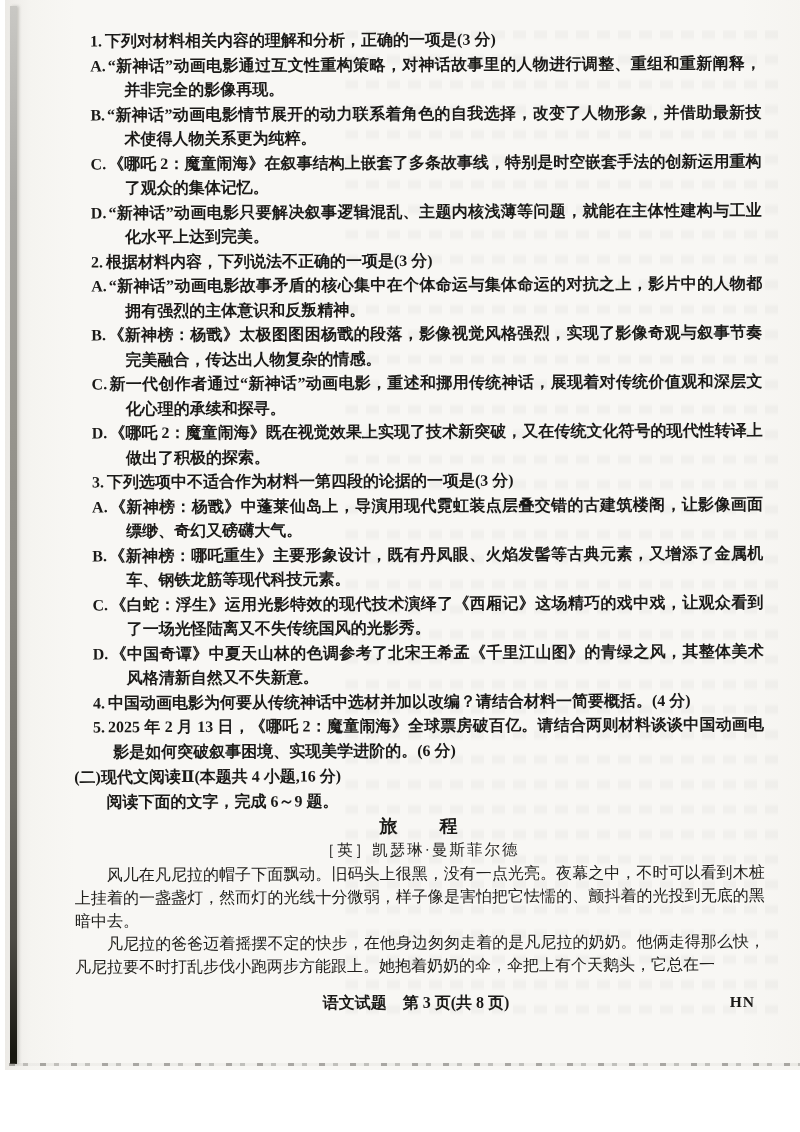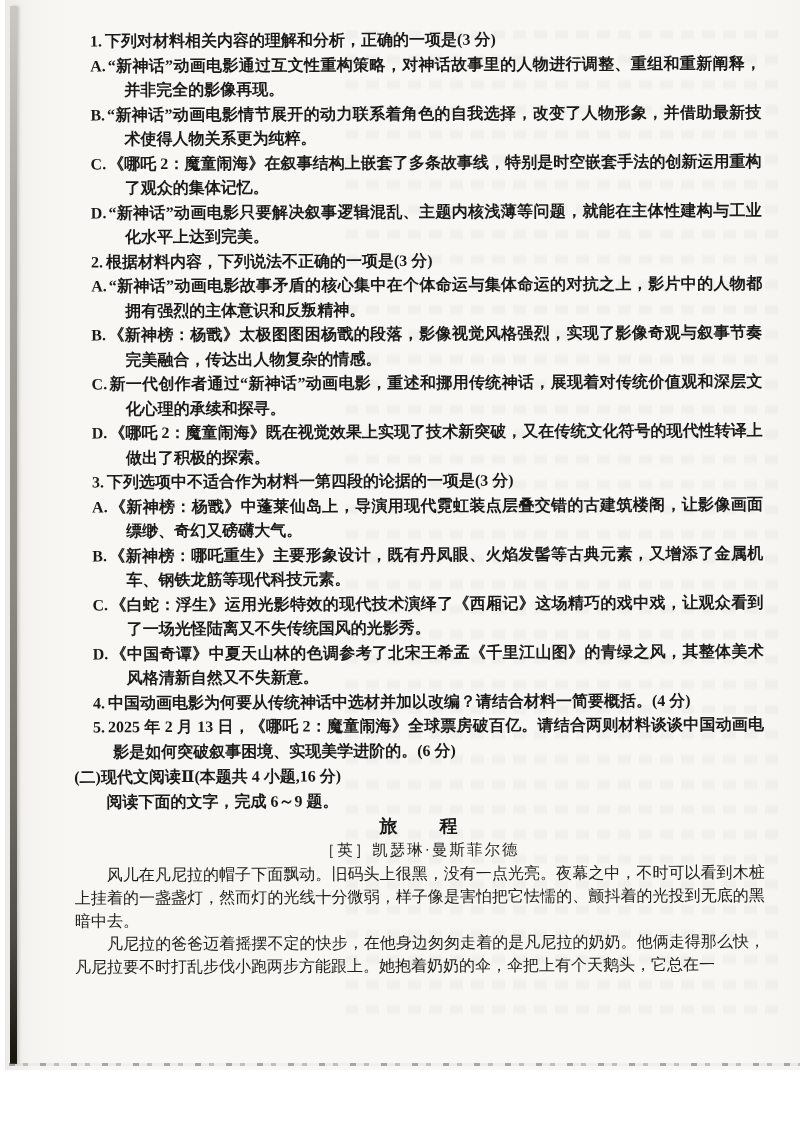--- a/index.html
+++ b/index.html
@@ -170,13 +170,17 @@
     <p class="section-heading">(二)现代文阅读Ⅱ(本题共 4 小题,16 分)</p>
     <p class="instruction">阅读下面的文字，完成 6～9 题。</p>
 
     <h2 class="story-title">旅　　程</h2>
     <p class="story-author">［英］凯瑟琳·曼斯菲尔德</p>
 
     <p class="story-para">风儿在凡尼拉的帽子下面飘动。旧码头上很黑，没有一点光亮。夜幕之中，不时可以看到木桩上挂着的一盏盏灯，然而灯的光线十分微弱，样子像是害怕把它怯懦的、颤抖着的光投到无底的黑暗中去。</p>
     <p class="story-para">凡尼拉的爸爸迈着摇摆不定的快步，在他身边匆匆走着的是凡尼拉的奶奶。他俩走得那么快，凡尼拉要不时打乱步伐小跑两步方能跟上。她抱着奶奶的伞，伞把上有个天鹅头，它总在一</p>
   </div>
 
+  <div class="footer">
+    <span class="footer-center">语文试题　第 3 页(共 8 页)</span>
+    <span class="footer-right">HN</span>
+  </div>
 </div>
 
 </body></html>

